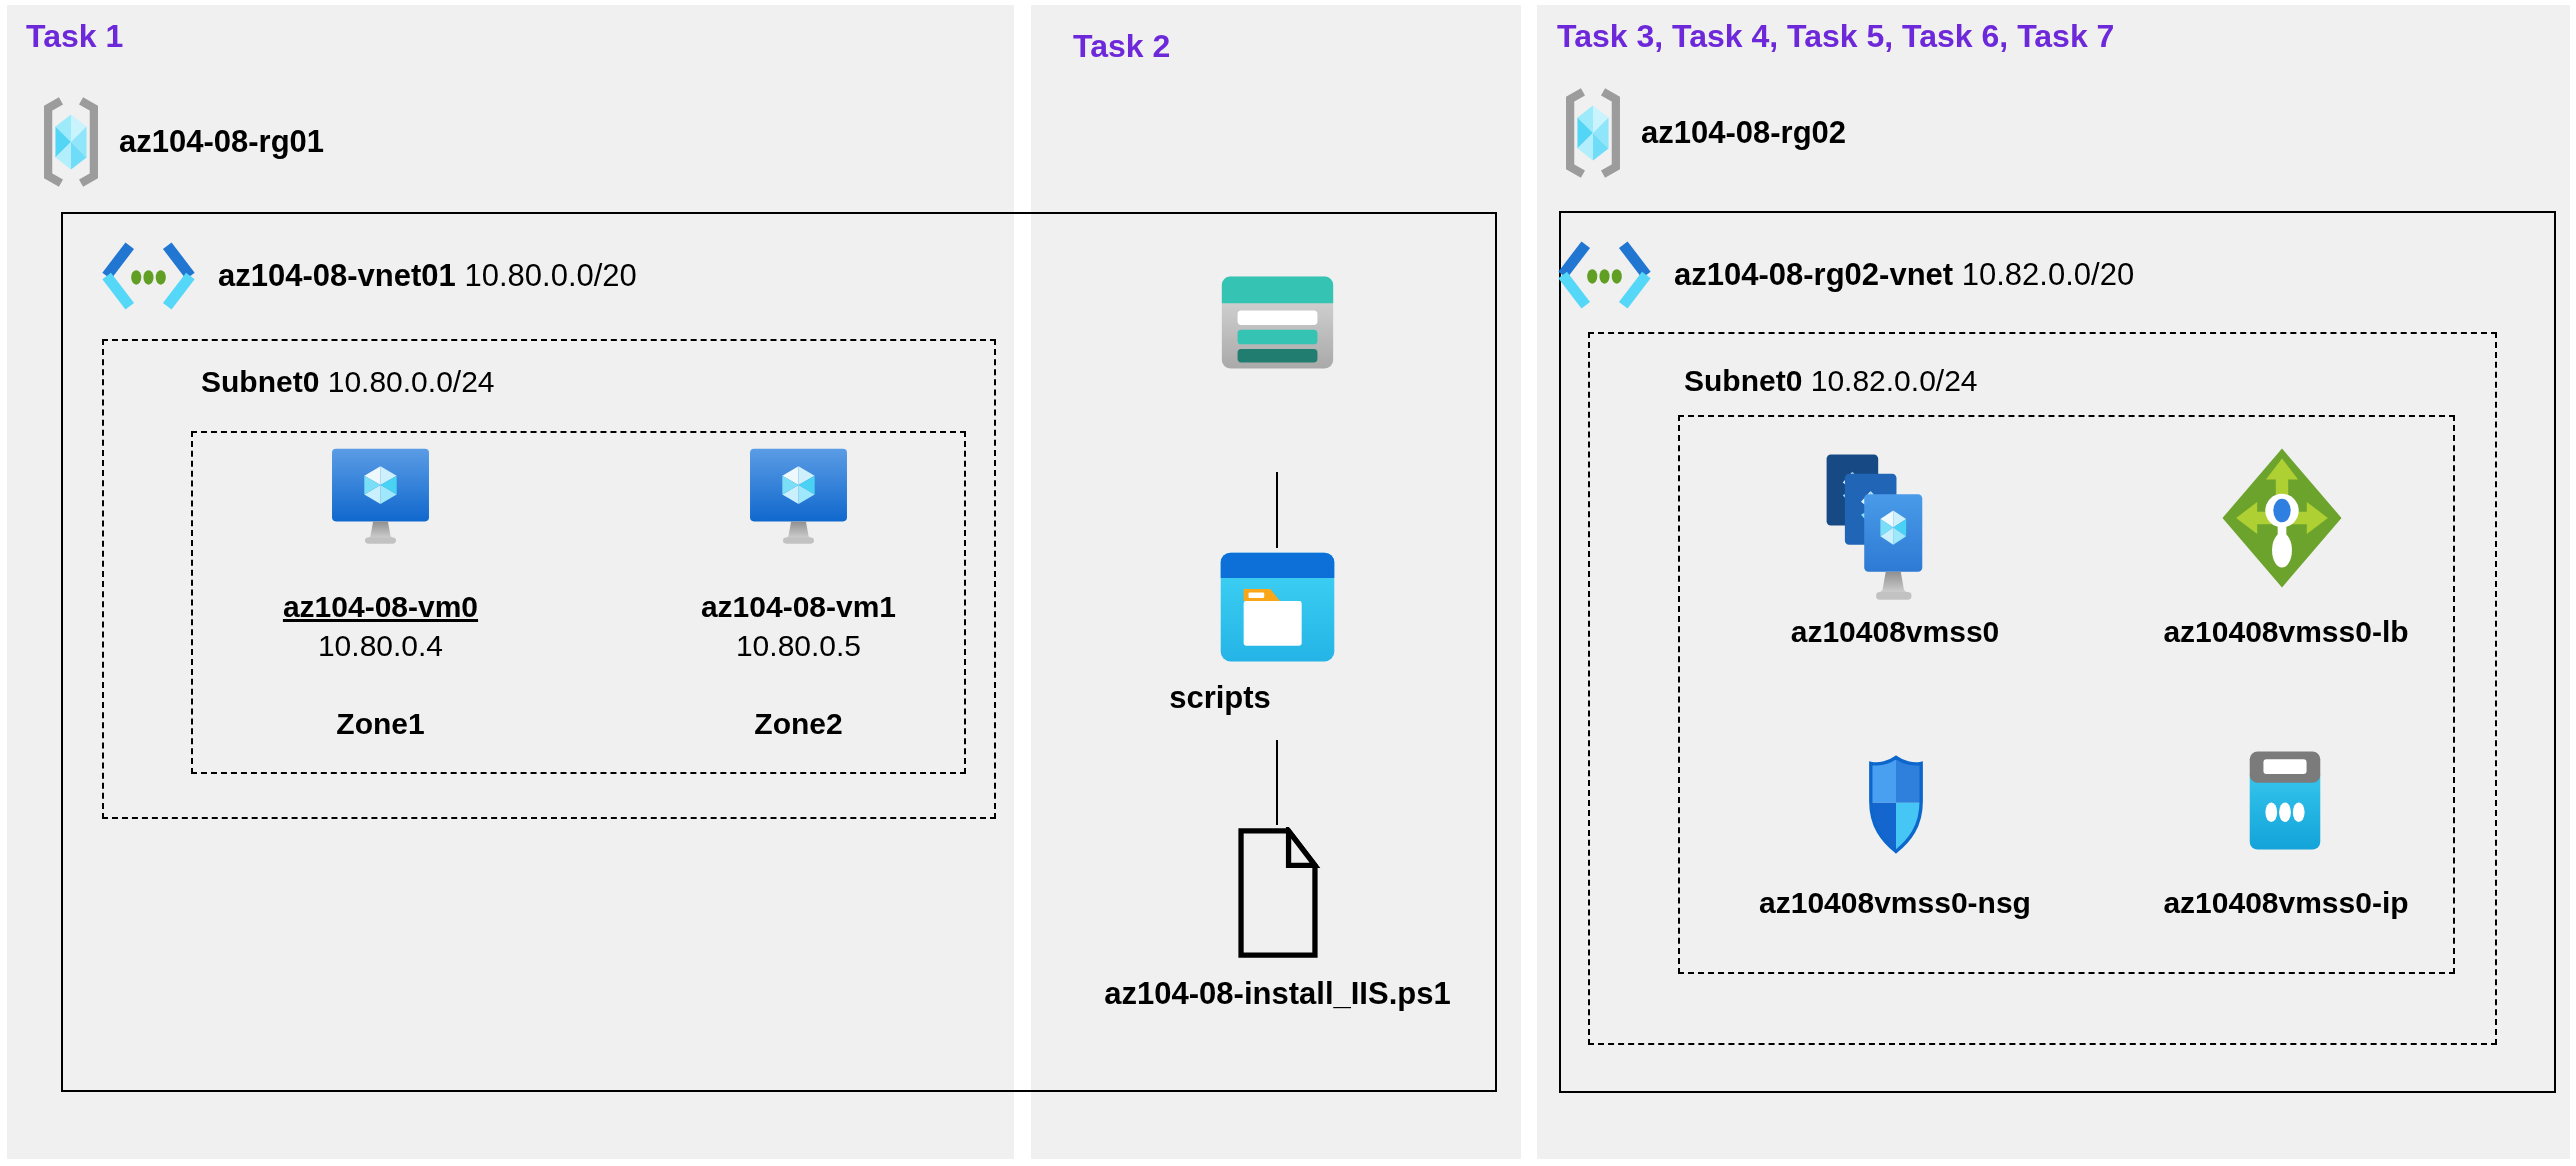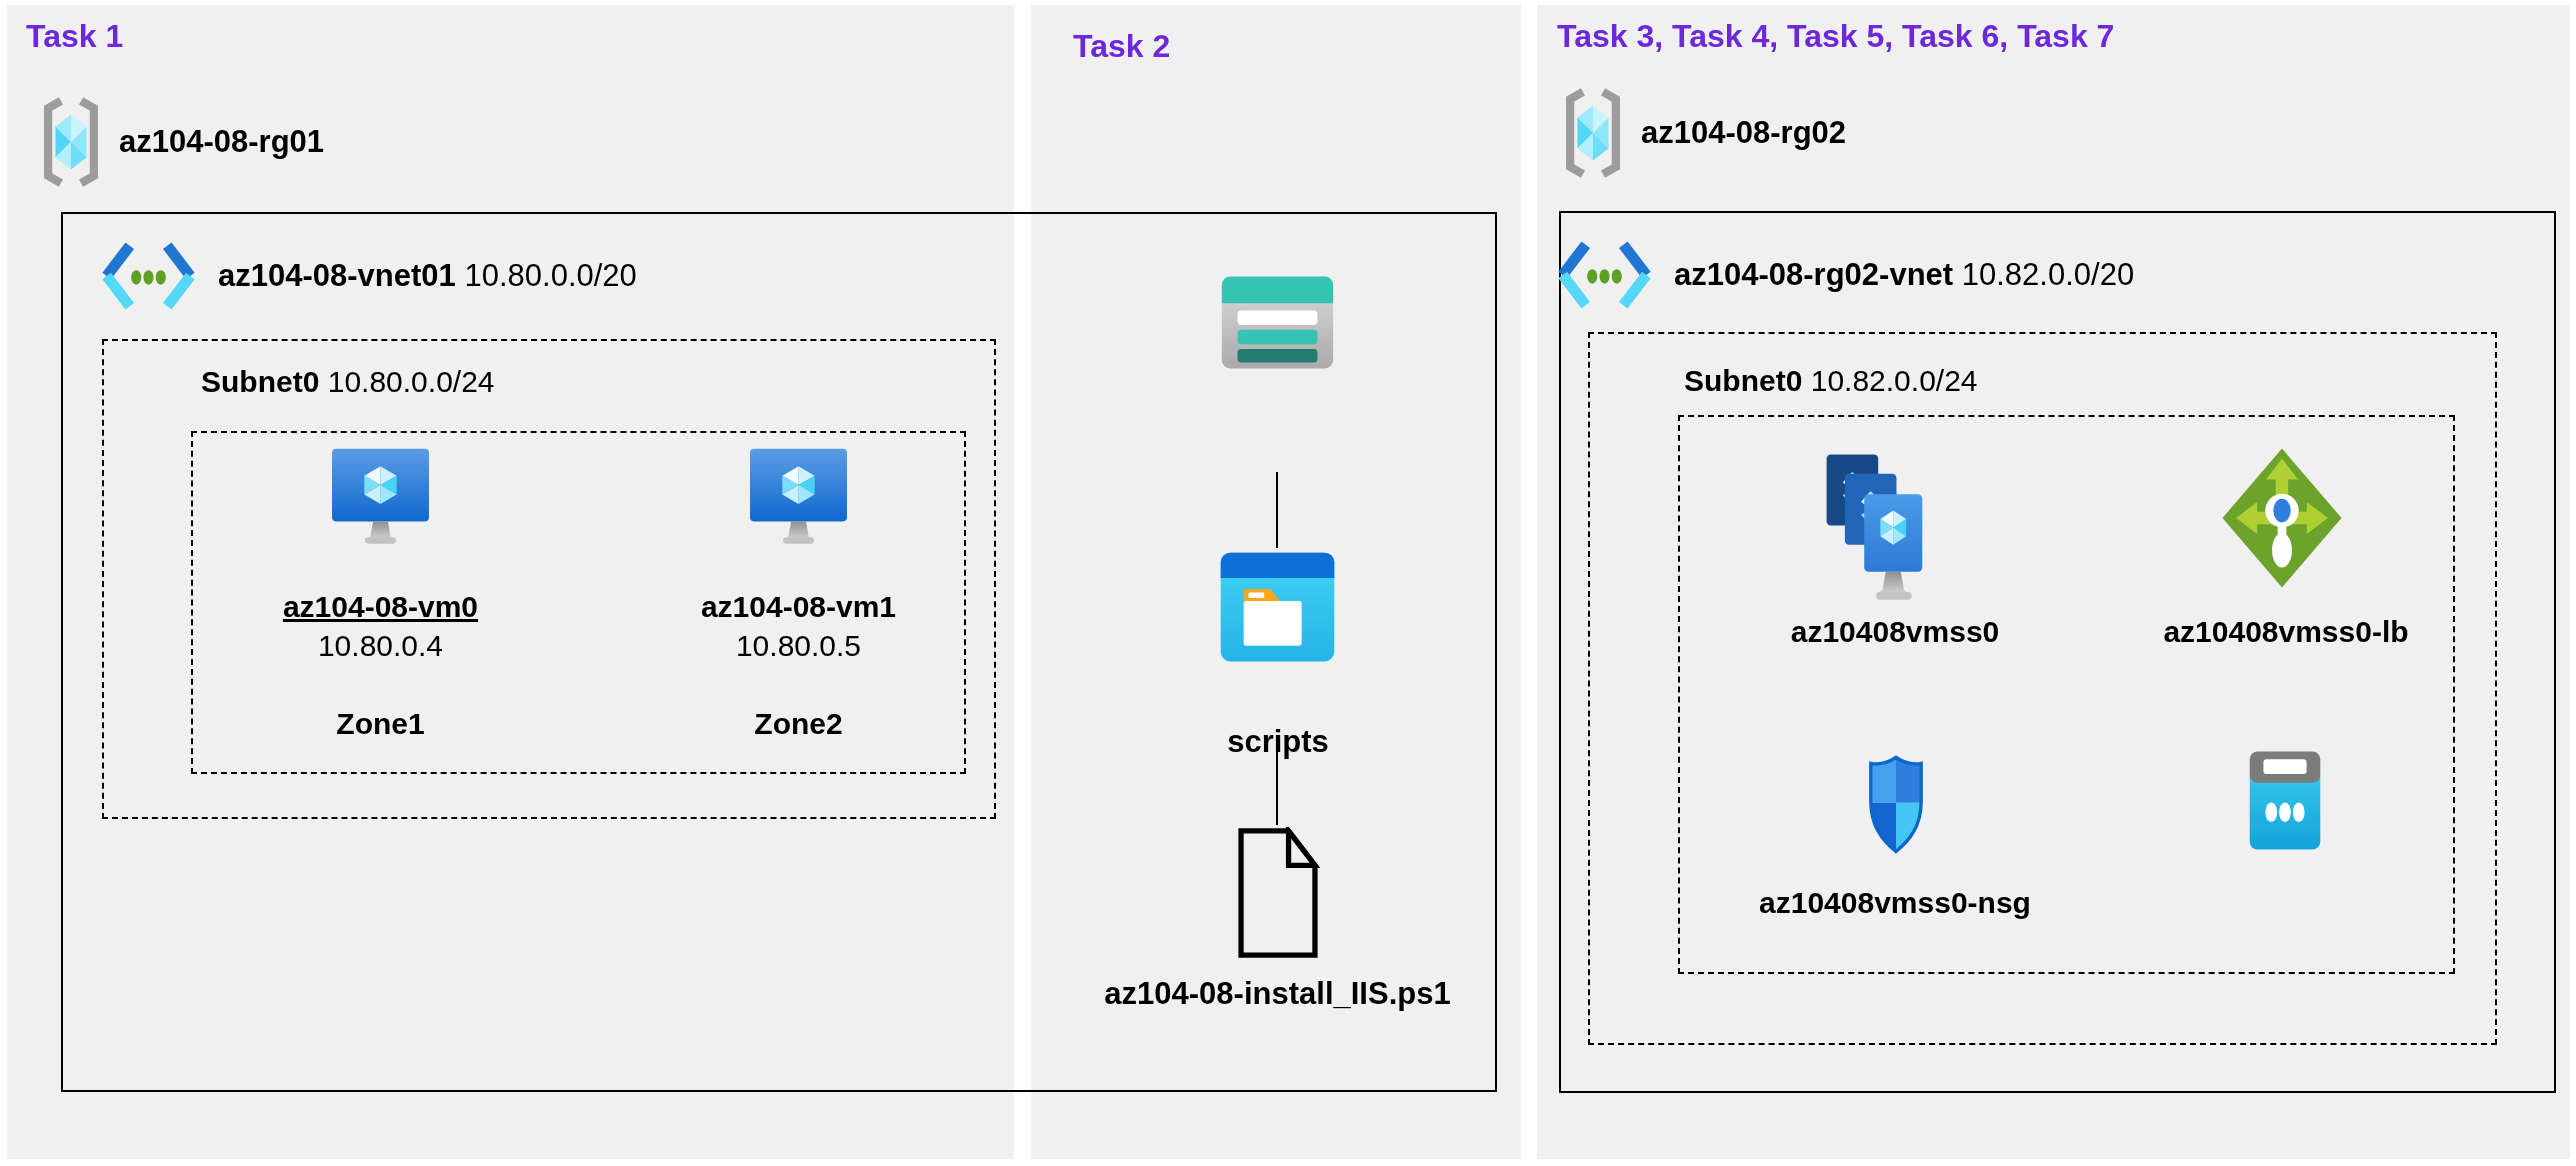--- a/index.html
+++ b/index.html
@@ -199,21 +199,21 @@
             <stop offset="1" stop-color="#25b4e6"></stop>
         </linearGradient>
       </defs>
       <rect x="3" y="3" width="94" height="90" rx="8" fill="url(#cont)"></rect>
       <path d="M11 3 h78 a8 8 0 0 1 8 8 v13 h-94 v-13 a8 8 0 0 1 8 -8 z" fill="#0d6fd8"></path>
       <polygon points="22,33 44,33 52,43 22,43" fill="#f9a61a"></polygon>
       <rect x="26" y="36" width="13" height="4.5" rx="1" fill="#ffffff"></rect>
       <rect x="22" y="43" width="48" height="37" rx="2" fill="#ffffff"></rect>
     </svg>
   </span>
-  <div class="t2-label" style="left:1042px;top:680px;width:472px;margin-top:44px;">scripts</div>
+  <div class="t2-label" style="left:984px;top:680px;width:472px;">scripts</div>
 
   <div class="connector" style="left:1276px;top:740px;height:85px;"></div>
 
   <span class="icon" style="left:1234px;top:827px;width:88px;height:132px;">
     <svg viewBox="0 0 66 100">
       <path d="M5 3 H41 L61 29 V97 H5 Z" fill="#f0f0f1" stroke="#000000" stroke-width="4" stroke-linejoin="miter"></path>
       <polygon points="41,3 41,29 61,29" fill="#f0f0f1" stroke="#000000" stroke-width="4"></polygon>
     </svg>
   </span>
   <div class="t2-label" style="left:1035px;top:976px;width:485px;">az104-08-install_IIS.ps1</div>
@@ -294,15 +294,16 @@
         </linearGradient>
       </defs>
       <rect x="14" y="20" width="72" height="84" rx="8" fill="url(#ipg)"></rect>
       <rect x="14" y="4" width="72" height="32" rx="8" fill="#7b7b7b"></rect>
       <rect x="28" y="12" width="44" height="15" rx="3" fill="#ffffff"></rect>
       <ellipse cx="36" cy="66" rx="6" ry="10" fill="#ffffff"></ellipse>
       <ellipse cx="50" cy="66" rx="6" ry="10" fill="#ffffff"></ellipse>
       <ellipse cx="64" cy="66" rx="6" ry="10" fill="#ffffff"></ellipse>
     </svg>
   </span>
+  <div class="node-label" style="left:2097px;top:886px;width:378px;">az10408vmss0-ip</div>
 
 </div>
 
 
 </body></html>

